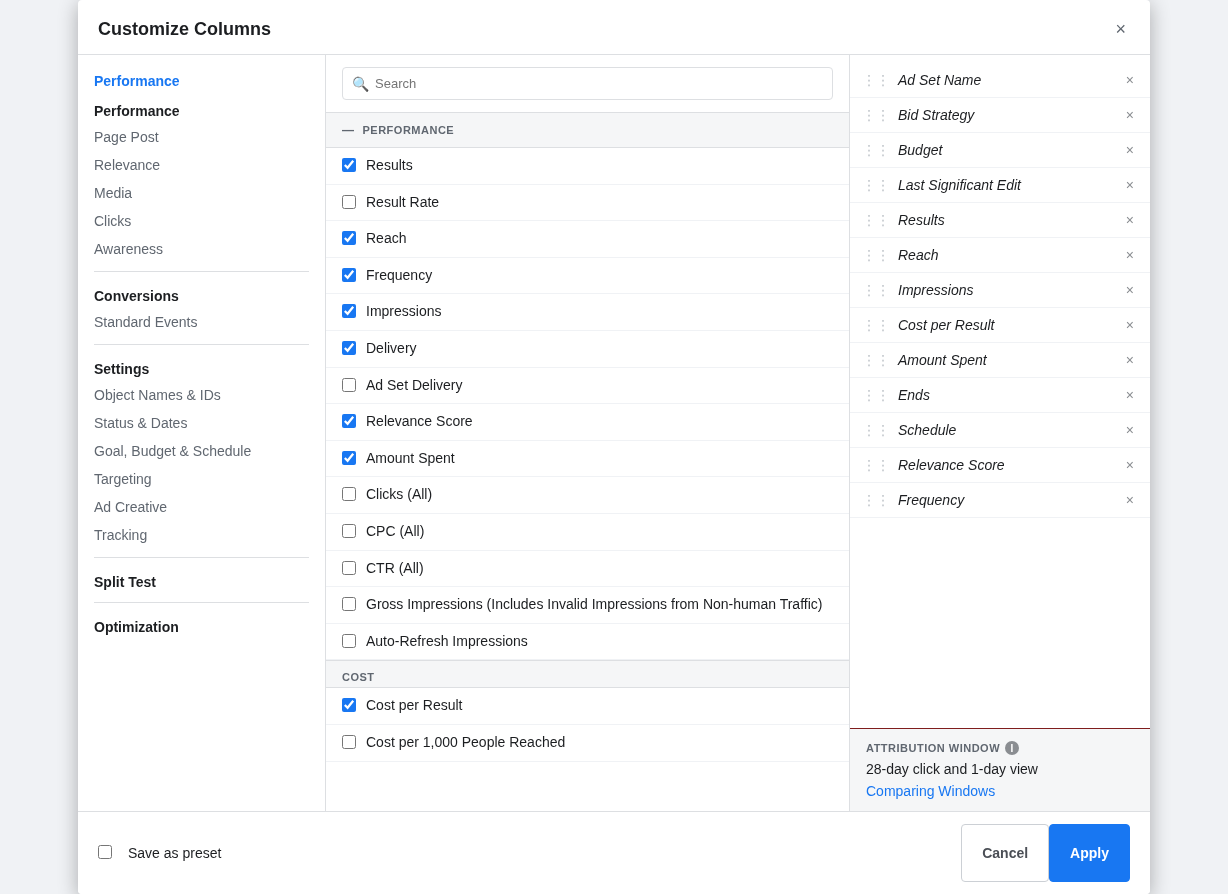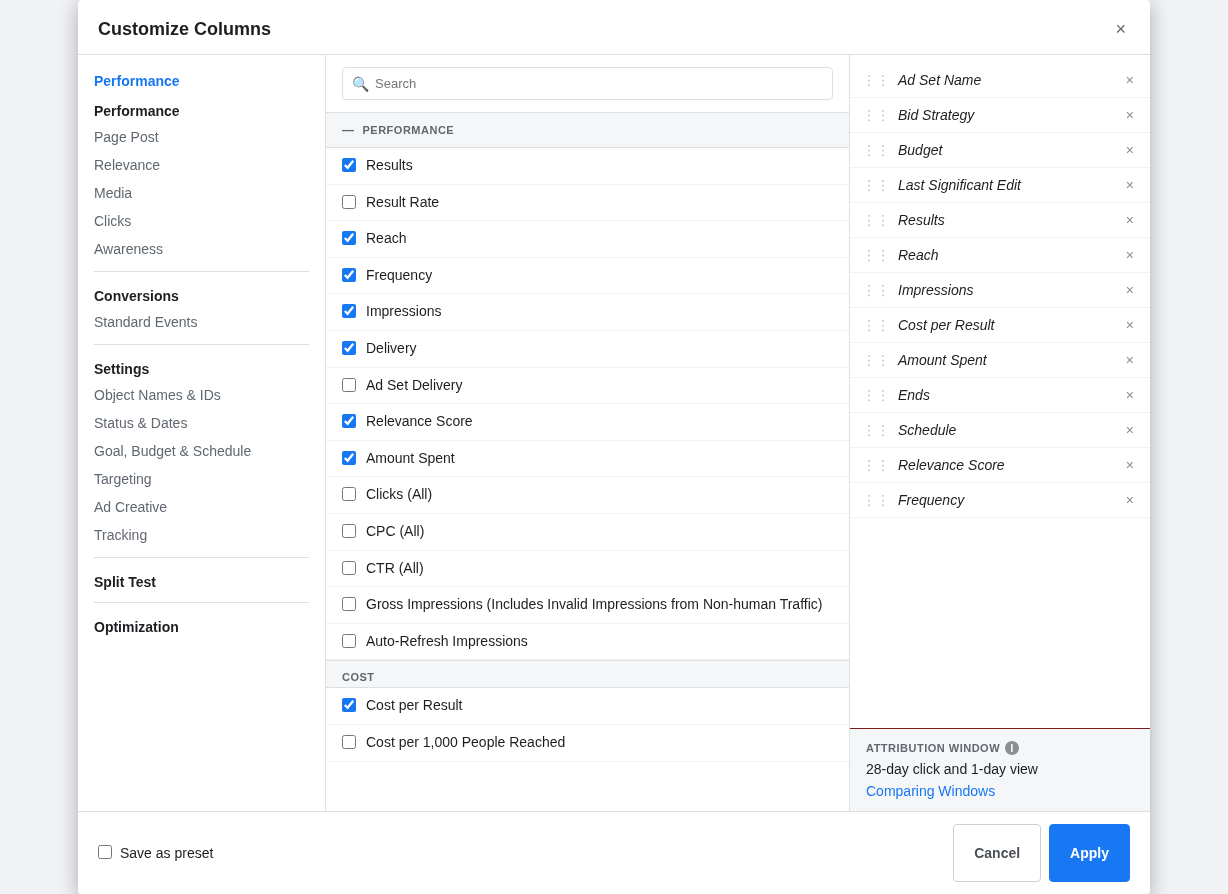--- a/index.html
+++ b/index.html
@@ -288,39 +288,38 @@
       align-items: center;
       justify-content: space-between;
       padding: 12px 20px;
       border-top: 1px solid #dddfe2;
       flex-shrink: 0;
       background: #fff;
     }
 
     .save-preset-wrap {
       display: flex;
-      gap: 8px;
+      gap: 16px;
     }
 
     .save-preset-checkbox {
       width: 14px;
       height: 14px;
       cursor: pointer;
       accent-color: #1877f2;
     }
 
     .save-preset-label {
       font-size: 14px;
       color: #1c1e21;
       cursor: pointer;
     }
 
     .footer-buttons {
       display: flex;
-      gap: 8px;
     }
 
     .btn-cancel {
       padding: 8px 20px;
       background: #fff;
       border: 1px solid #ccd0d5;
       border-radius: 4px;
       font-size: 14px;
       font-weight: 600;
       color: #4b4f56;

